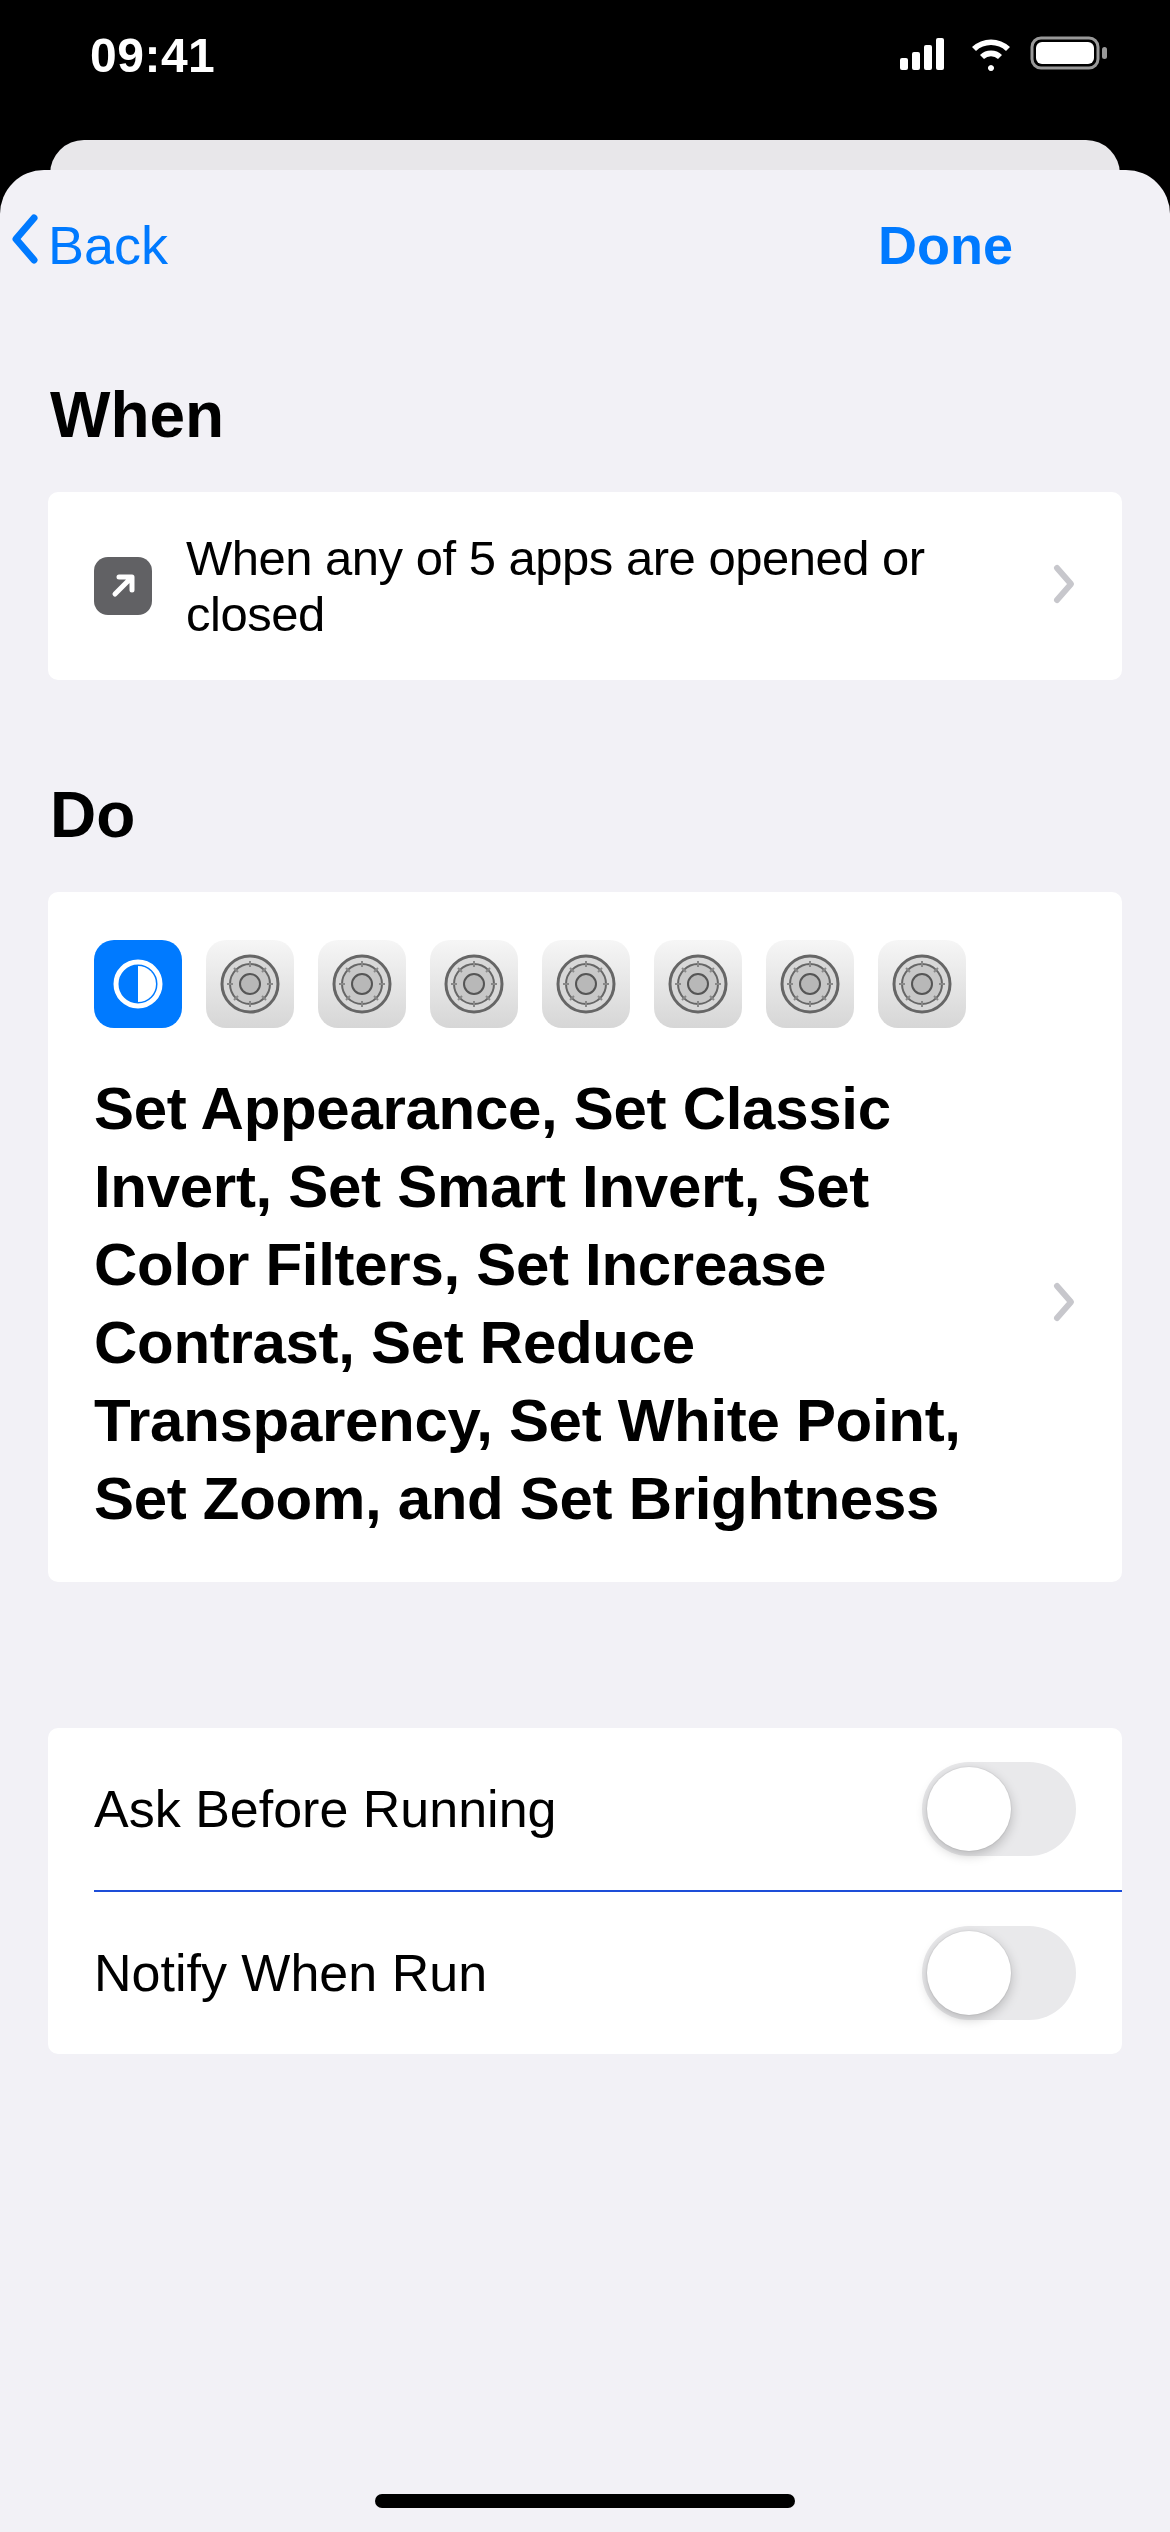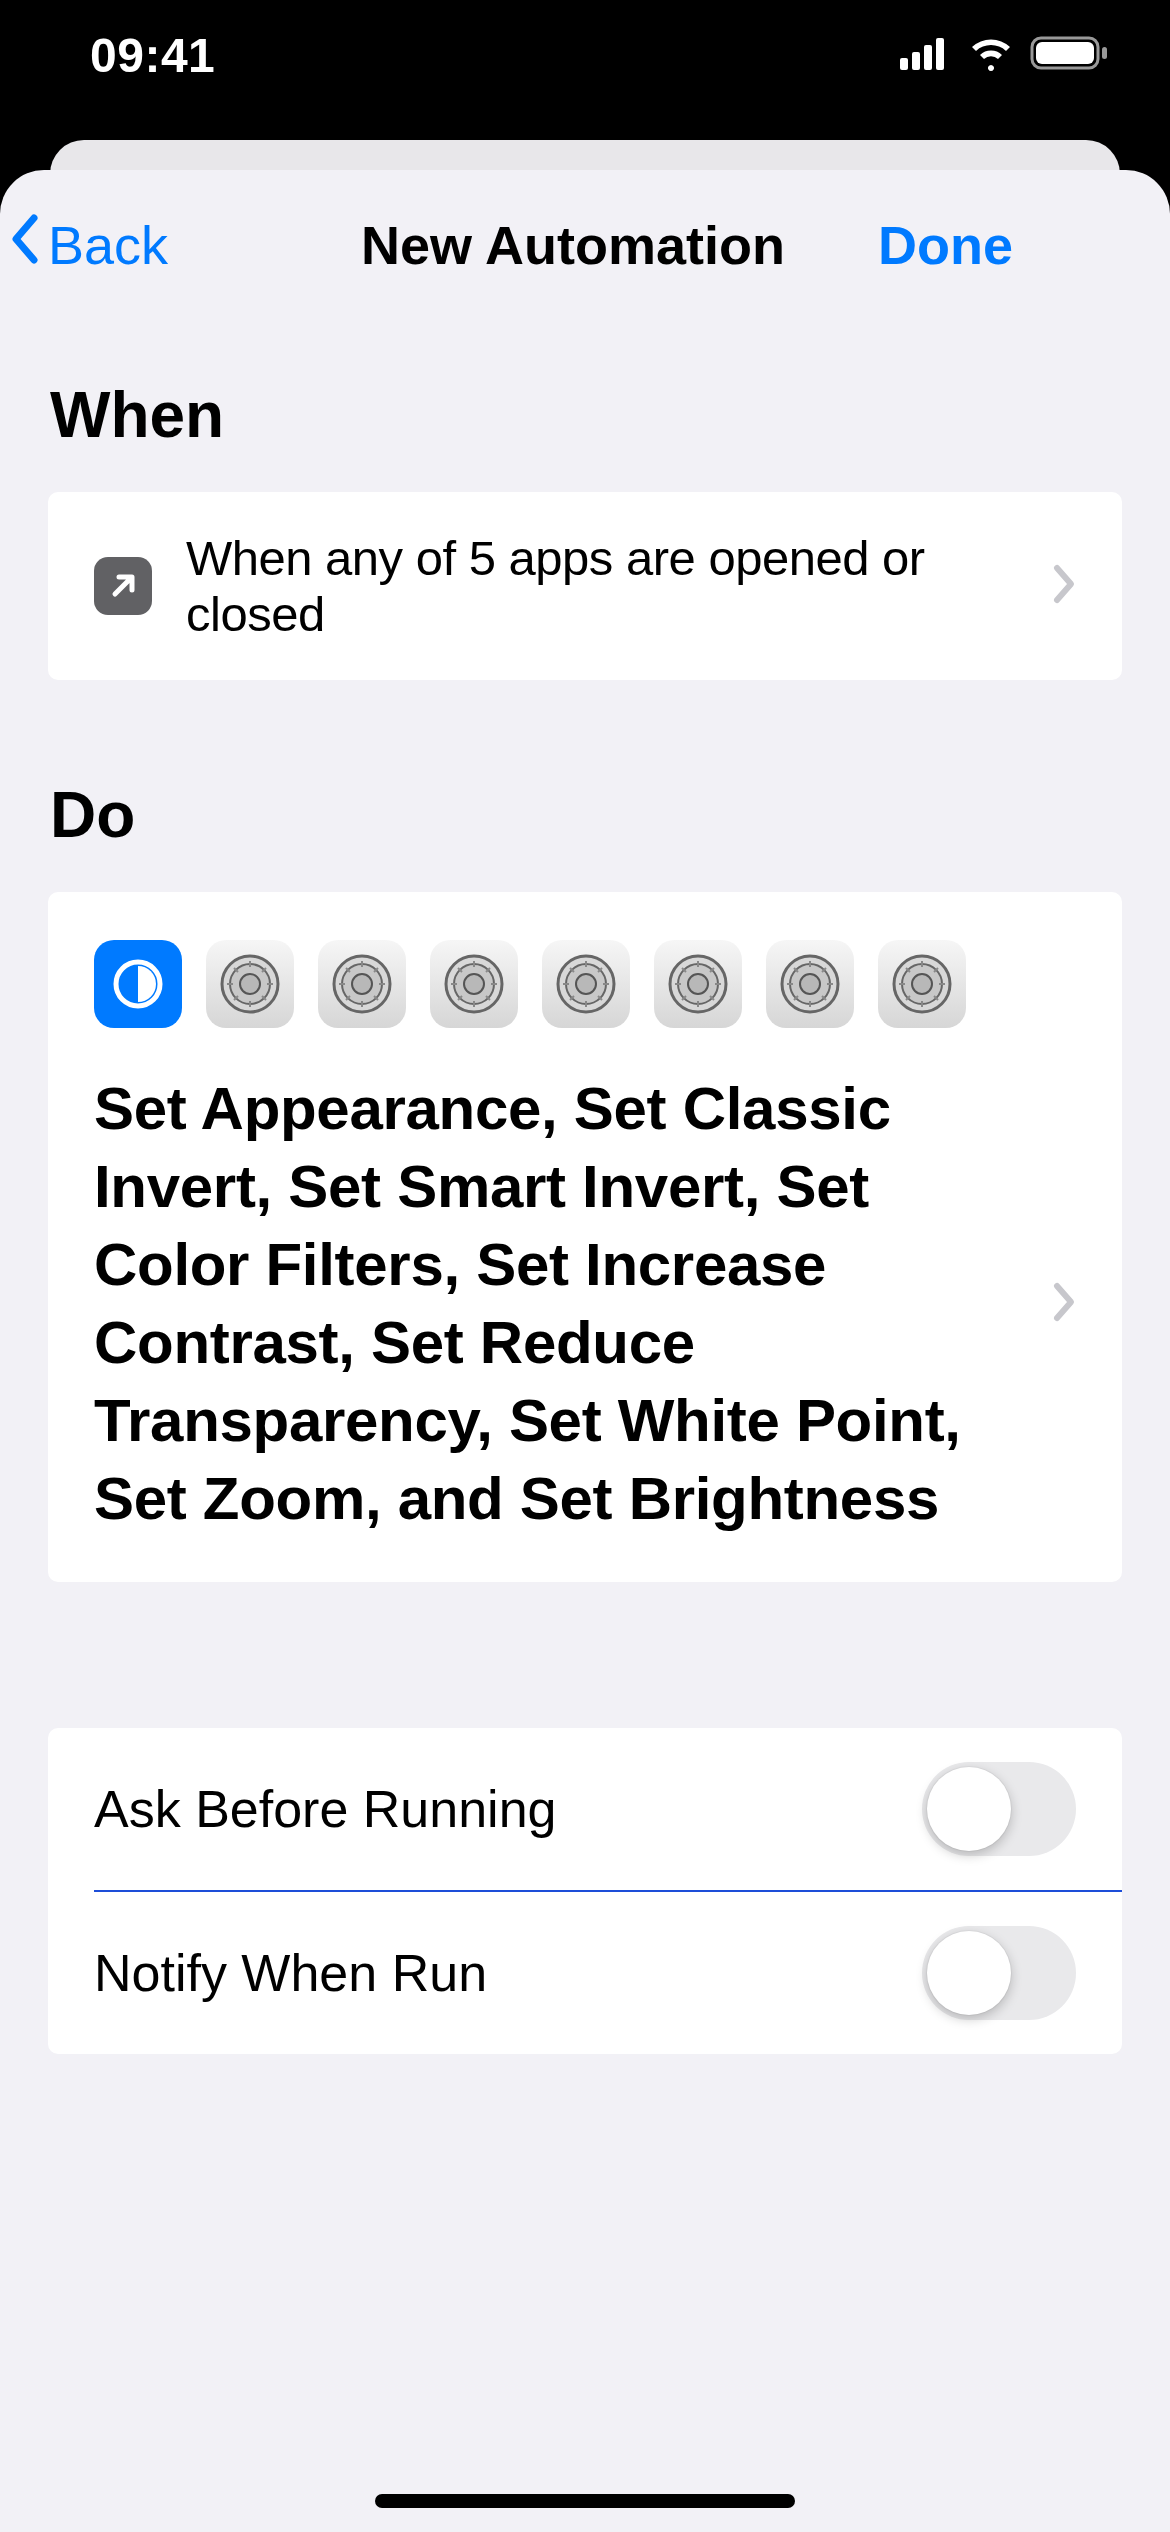--- a/index.html
+++ b/index.html
@@ -247,21 +247,20 @@
 
   <div class="navbar">
     <div class="nav-left">
       <span>
         <svg width="32" height="54" viewBox="0 0 32 54">
           <path d="M26 6 L8 27 L26 48" stroke="#007aff" stroke-width="7" stroke-linecap="round" stroke-linejoin="round" fill="none"></path>
         </svg>
       </span>
       <span>Back</span>
     </div>
-    <div class="nav-title">New Automation</div>
     <div class="nav-right">Done</div>
   </div>
 
   <div class="section-header">When</div>
   <div class="card">
     <div class="row">
       <div class="when-icon">
         <svg width="36" height="36" viewBox="0 0 36 36">
           <path d="M10 26 L26 10 M14 9 L27 9 L27 22" stroke="#fff" stroke-width="5" stroke-linecap="round" stroke-linejoin="round" fill="none"></path>
         </svg>

